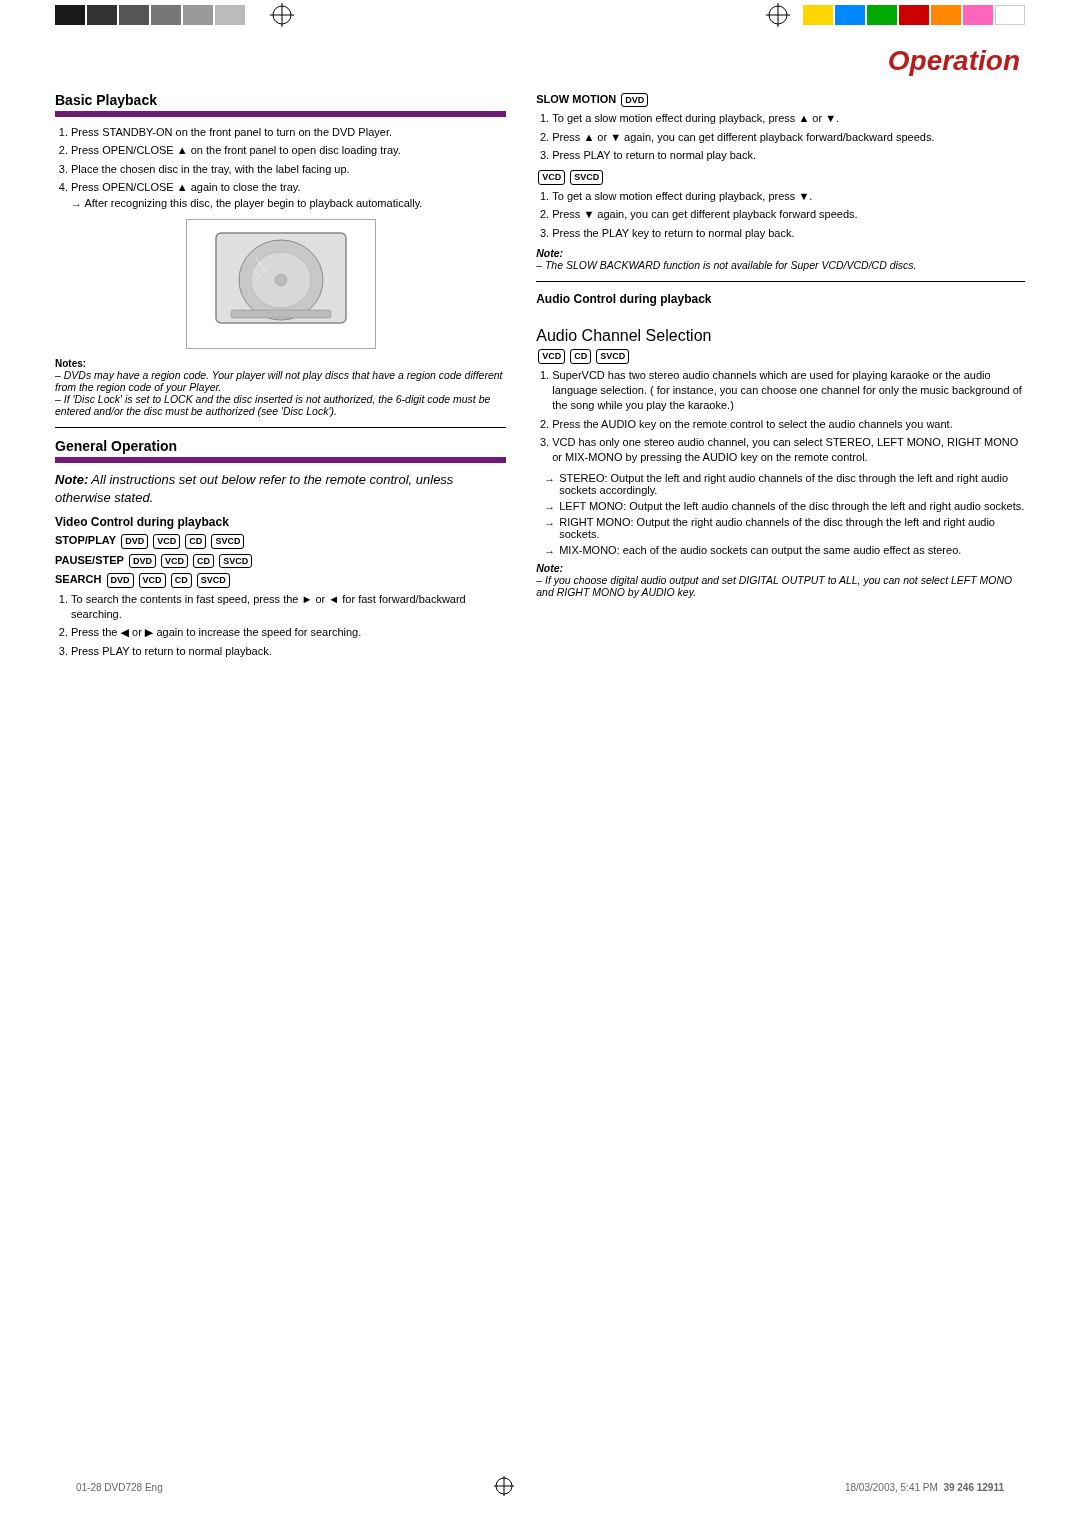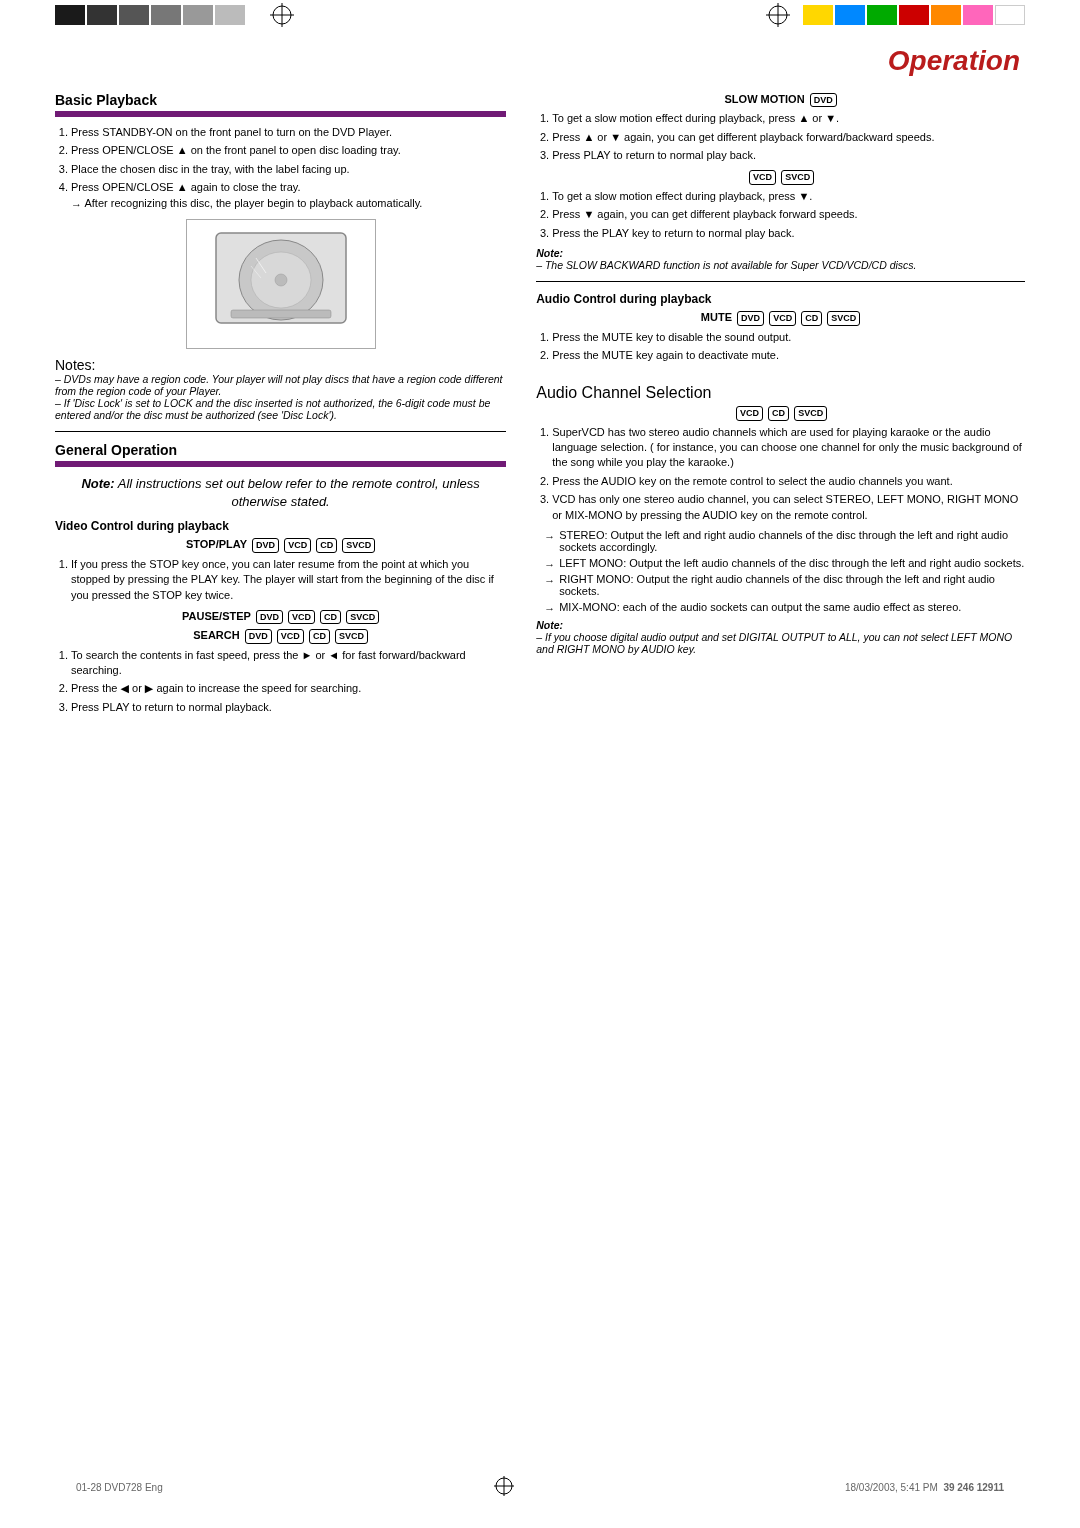--- a/index.html
+++ b/index.html
@@ -74,22 +74,22 @@
 
     .notes-block {
       font-style: italic;
       font-size: 10.5px;
       margin-top: 6px;
       margin-bottom: 6px;
     }
 
     .notes-title {
       font-style: normal;
-      font-weight: normal;
-      font-size: 14px;
+      font-weight: bold;
+      font-size: 10px;
     }
 
     .note-label {
       font-weight: bold;
       font-style: italic;
       font-size: 10.5px;
     }
 
     .badge {
       display: inline-block;
@@ -109,21 +109,20 @@
 
     .section-divider {
       border: none;
       border-top: 1px solid #000;
       margin: 10px 0;
     }
 
     p {
       line-height: 1.4;
       margin-bottom: 4px;
-      text-align: center;
     }
 
     .italic-note {
       font-style: italic;
       font-size: 13px;
     }
 
     .arrow-bullet {
       display: flex;
       align-items: flex-start;
@@ -252,23 +251,20 @@
         <div class="subsection-title">Video Control during playback</div>
 
         <div>
           <p>
             <strong>STOP/PLAY</strong>
             <span class="badge badge-dvd">DVD</span>
             <span class="badge badge-vcd">VCD</span>
             <span class="badge badge-cd">CD</span>
             <span class="badge badge-svcd">SVCD</span>
           </p>
-          <ol>
-            <li>If you press the STOP key once, you can later resume from the point at which you stopped by pressing the PLAY key. The player will start from the beginning of the disc if you pressed the STOP key twice.</li>
-          </ol>
         </div>
 
         <div>
           <p>
             <strong>PAUSE/STEP</strong>
             <span class="badge">DVD</span>
             <span class="badge">VCD</span>
             <span class="badge">CD</span>
             <span class="badge">SVCD</span>
           </p>
@@ -320,33 +316,20 @@
         <span class="note-label">Note:</span><br>
         <em>– The SLOW BACKWARD function is not available for Super VCD/VCD/CD discs.</em>
       </div>
     </div>
 
     <hr class="section-divider">
 
     <div>
       <div class="subsection-title">Audio Control during playback</div>
 
-      <div>
-        <p>
-          <strong>MUTE</strong>
-          <span class="badge">DVD</span>
-          <span class="badge">VCD</span>
-          <span class="badge">CD</span>
-          <span class="badge">SVCD</span>
-        </p>
-        <ol>
-          <li>Press the MUTE key to disable the sound output.</li>
-          <li>Press the MUTE key again to deactivate mute.</li>
-        </ol>
-      </div>
 
       <div>
         <div class="subsection-title-small">Audio Channel Selection</div>
         <p>
           <span class="badge">VCD</span>
           <span class="badge">CD</span>
           <span class="badge">SVCD</span>
         </p>
         <ol>
           <li>SuperVCD has two stereo audio channels which are used for playing karaoke or the audio language selection. ( for instance, you can choose one channel for only the music background of the song while you play the karaoke.)</li>

